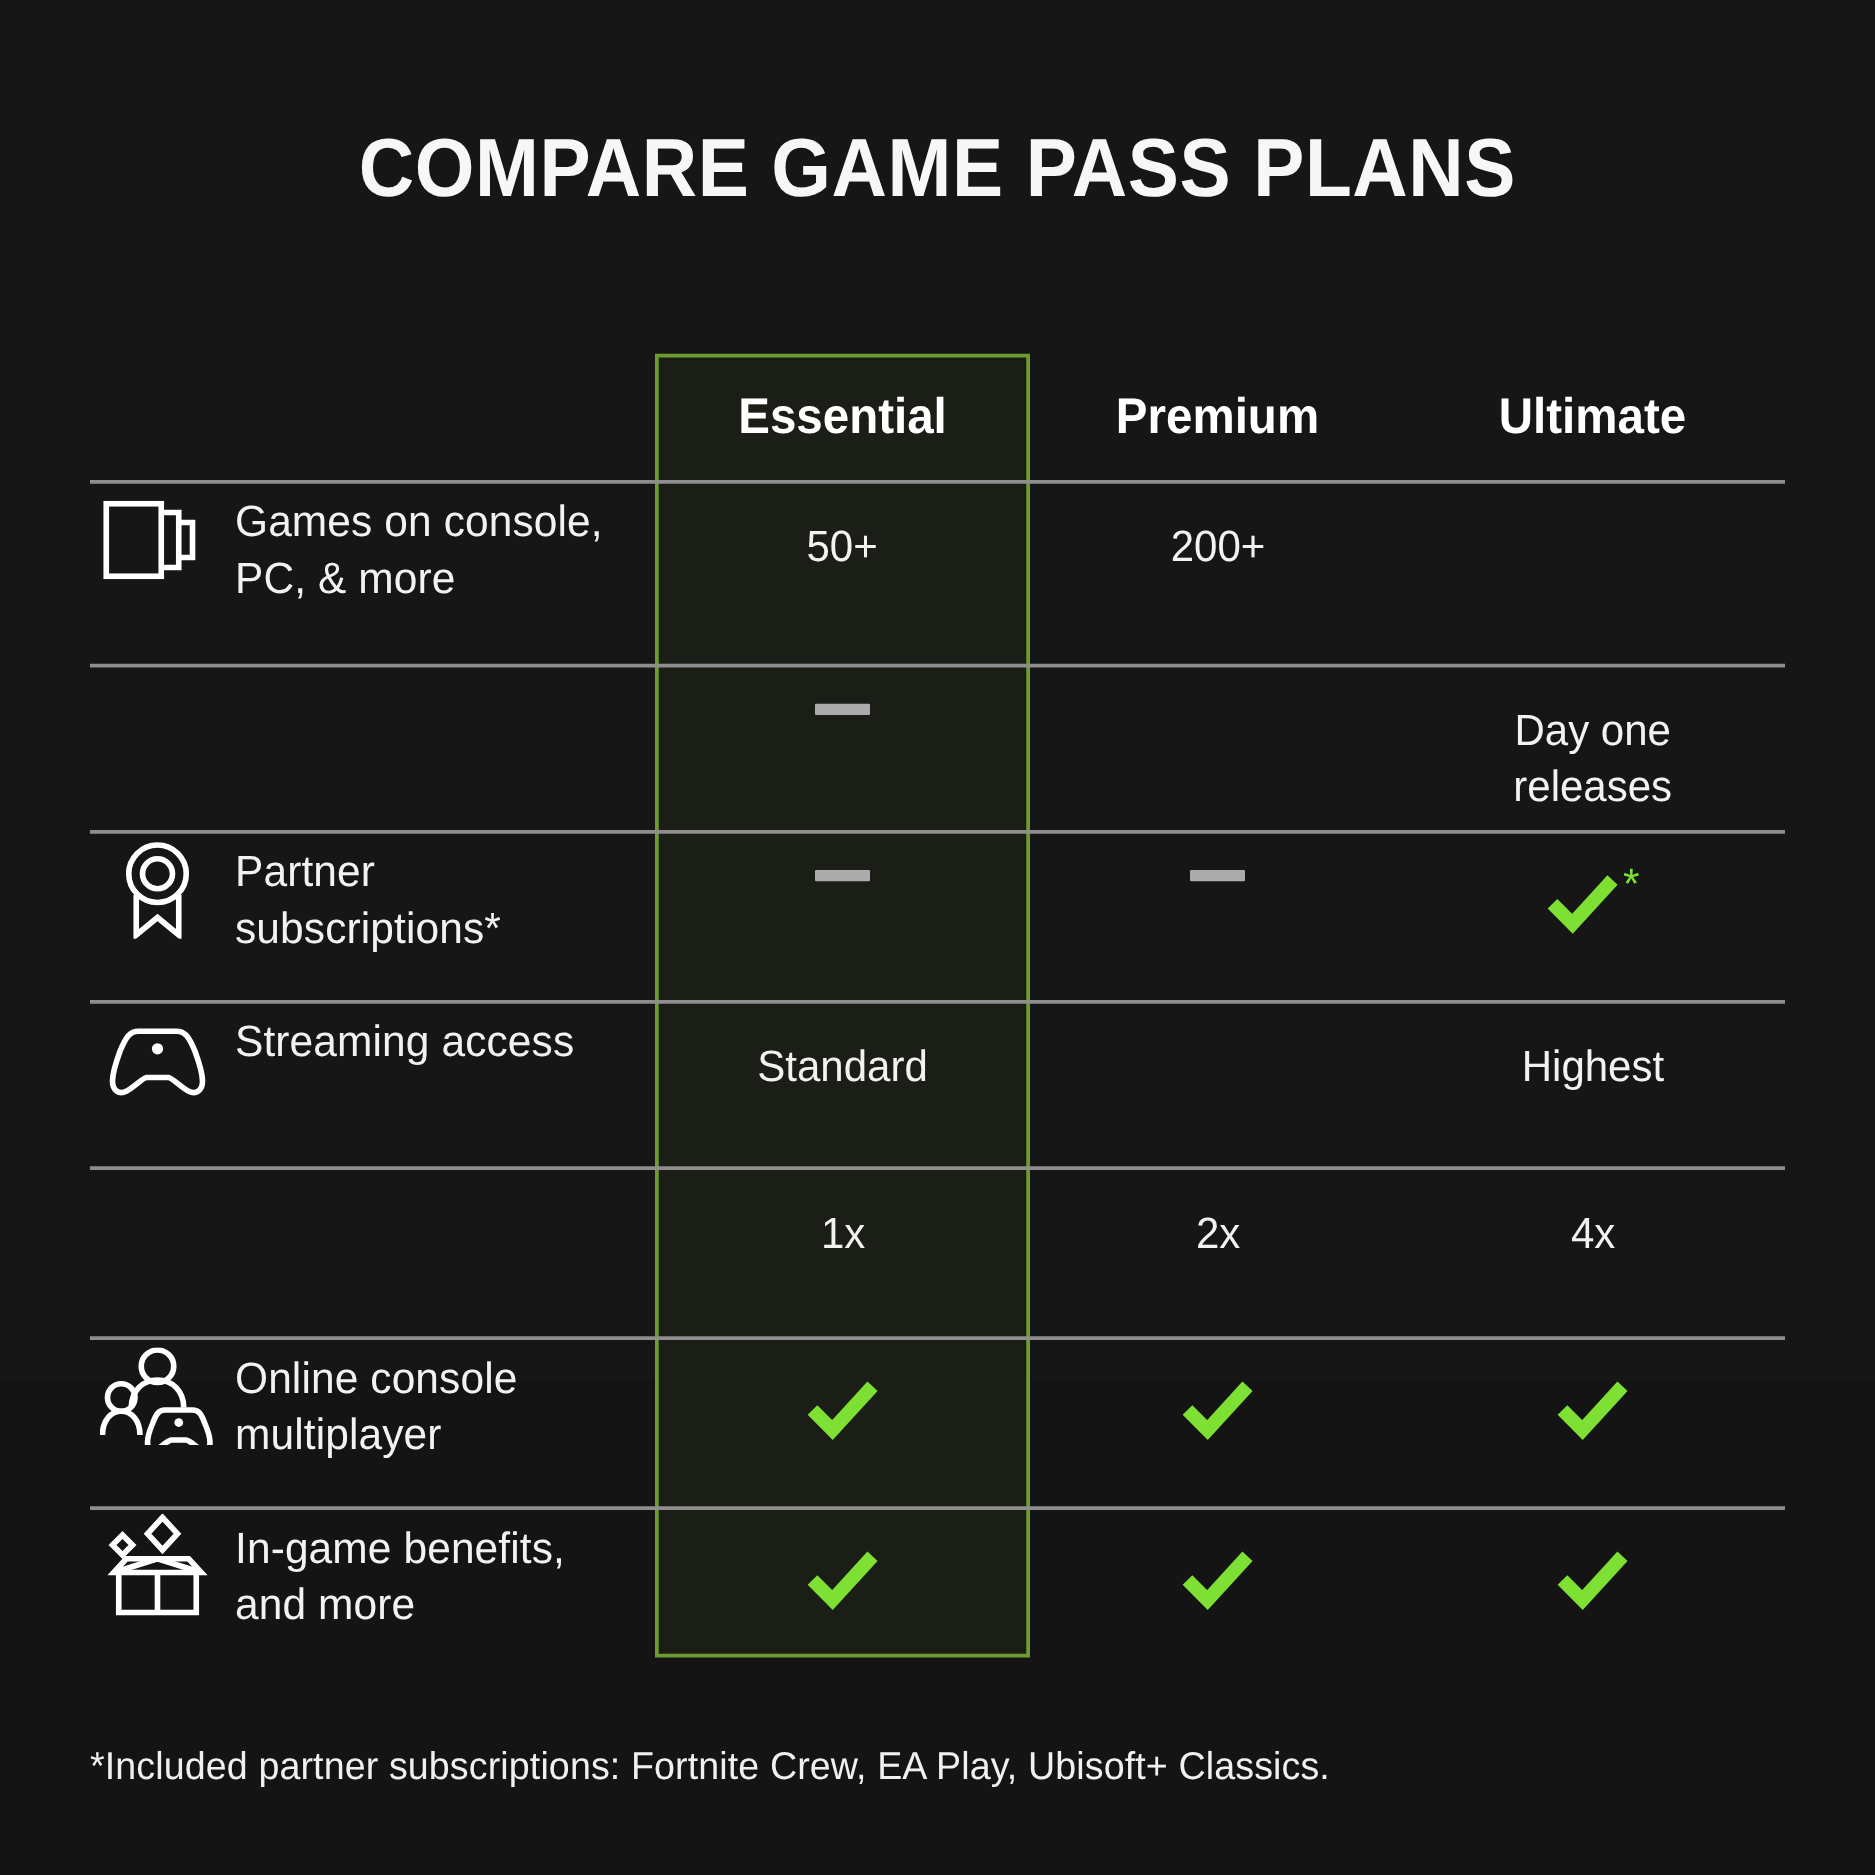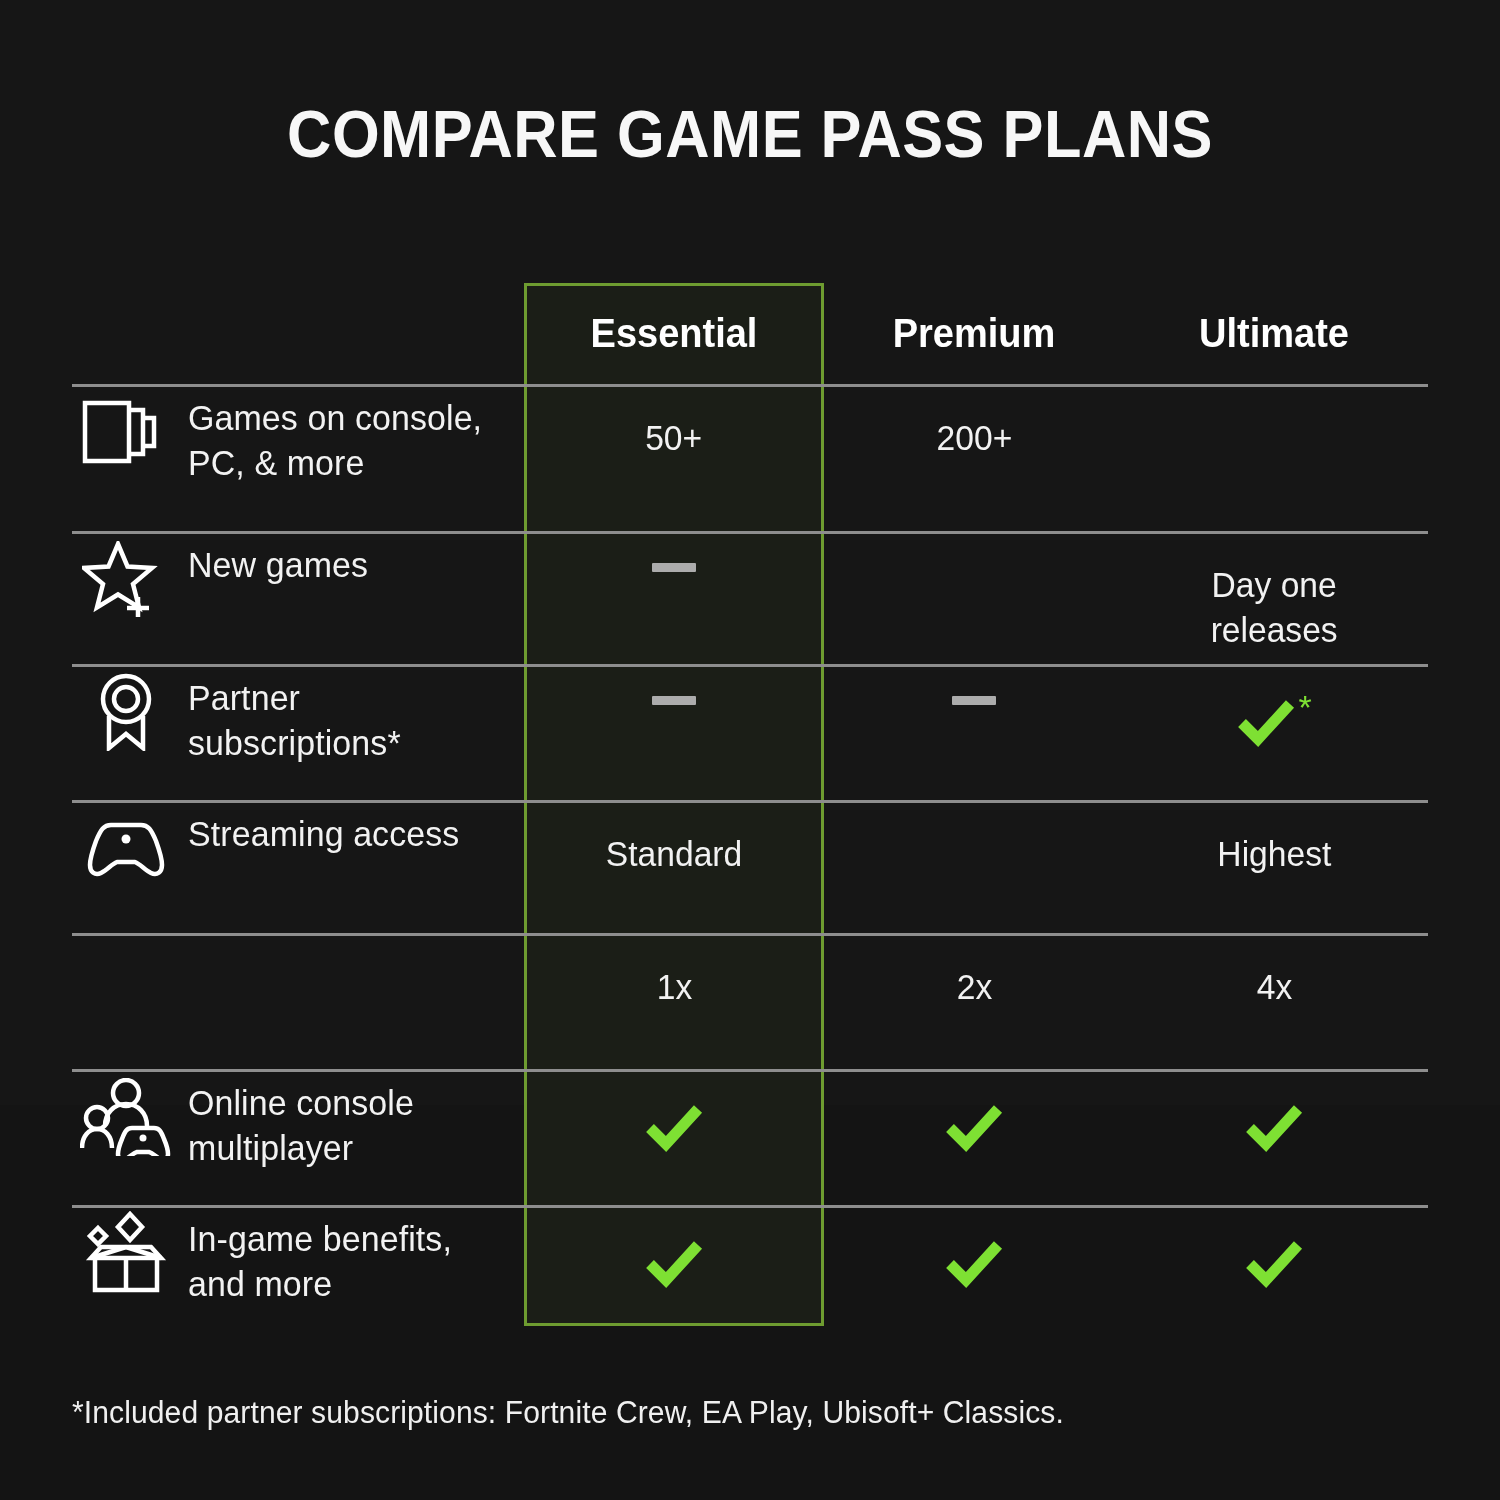--- a/index.html
+++ b/index.html
@@ -226,31 +226,20 @@
       </div>
       <div class="cell-val v1">
         <span class="vtext">50+</span>
       </div>
       <div class="cell-val v2">
         <span class="vtext">200+</span>
       </div>
     </div>
 
     <div class="row" style="top:248px;height:133px;">
-      <div class="cell-feature">
-        <div class="ficon">
-          <svg width="88" height="76" viewBox="0 0 88 76" fill="none" stroke="#ffffff" stroke-width="4.5" stroke-linejoin="miter">
-            <path d="M36 3 L45.5 25.5 L70 27 L51 43 L57 66.5 L36 53.5 L15 66.5 L21 43 L2 27 L26.5 25.5 Z"></path>
-            <path d="M56 56 v22 M45 67 h22" stroke-linecap="butt"></path>
-          </svg>
-        </div>
-        <div class="flabel">
-          <span>New games</span>
-        </div>
-      </div>
       <div class="cell-val v1">
         <span class="vdash"></span>
       </div>
       <div class="cell-val v3">
         <span class="vtext">
           <span>Day one</span><br>
           <span>releases</span>
         </span>
       </div>
     </div>

